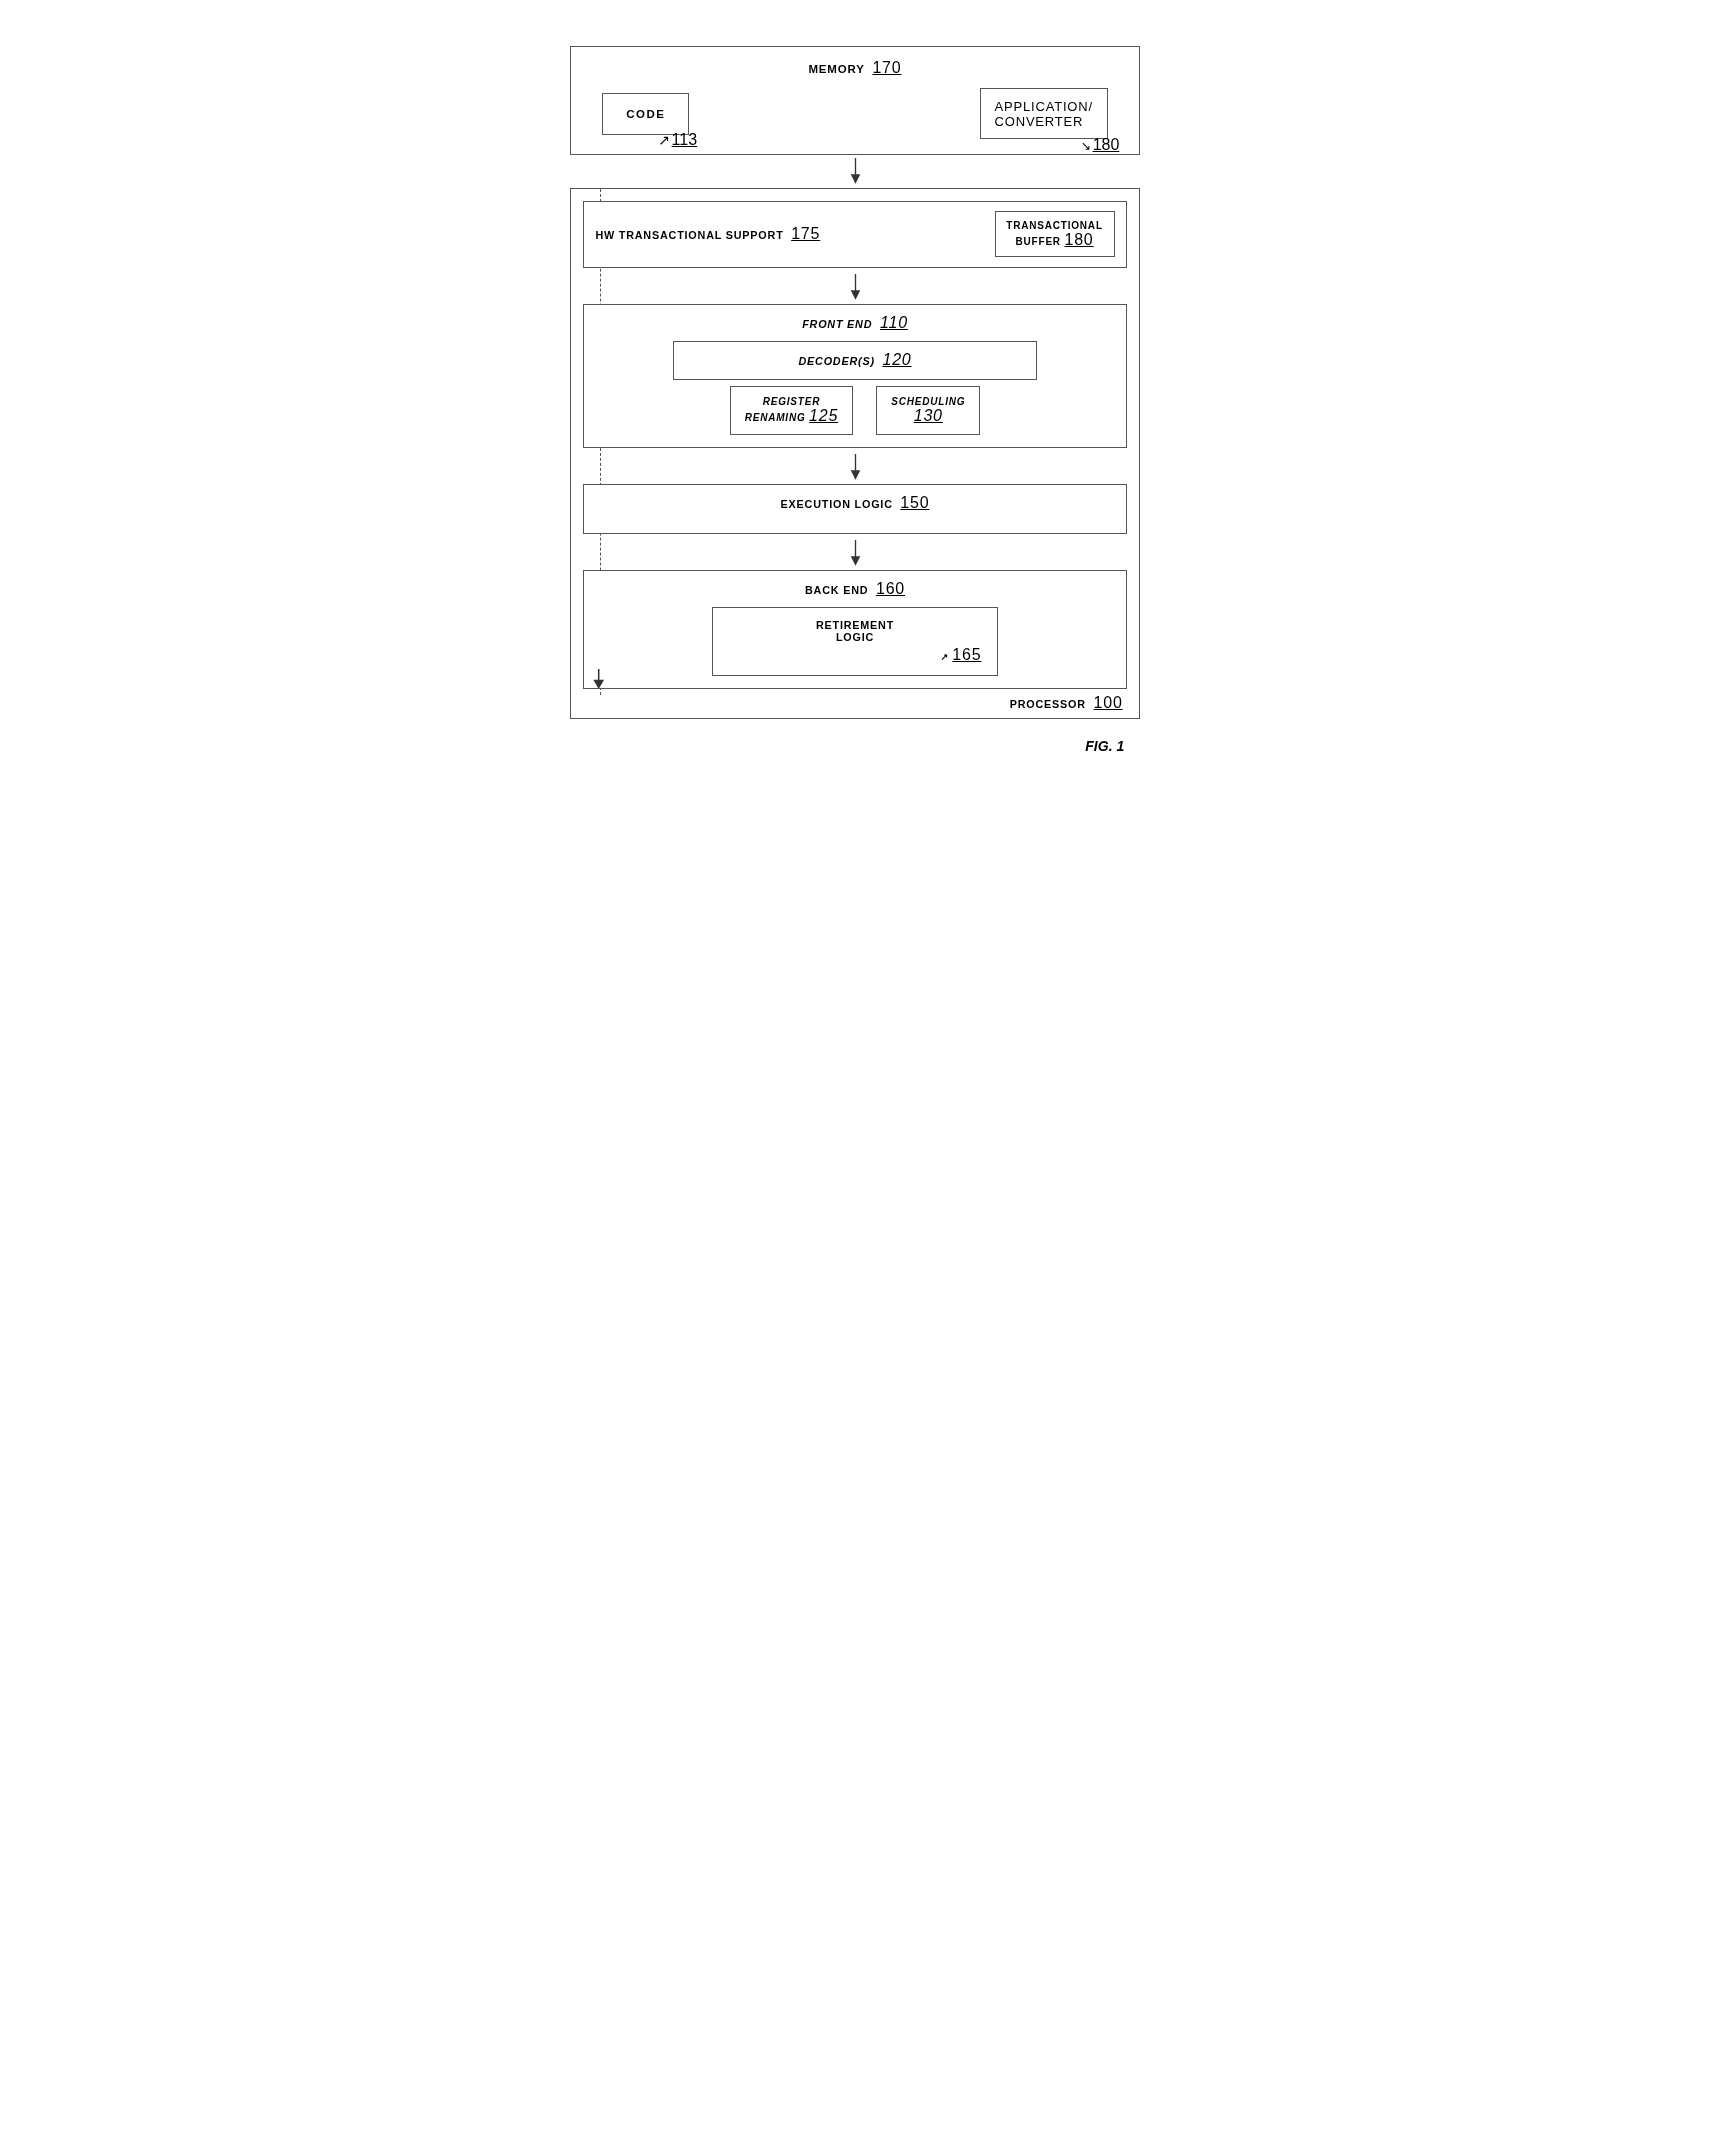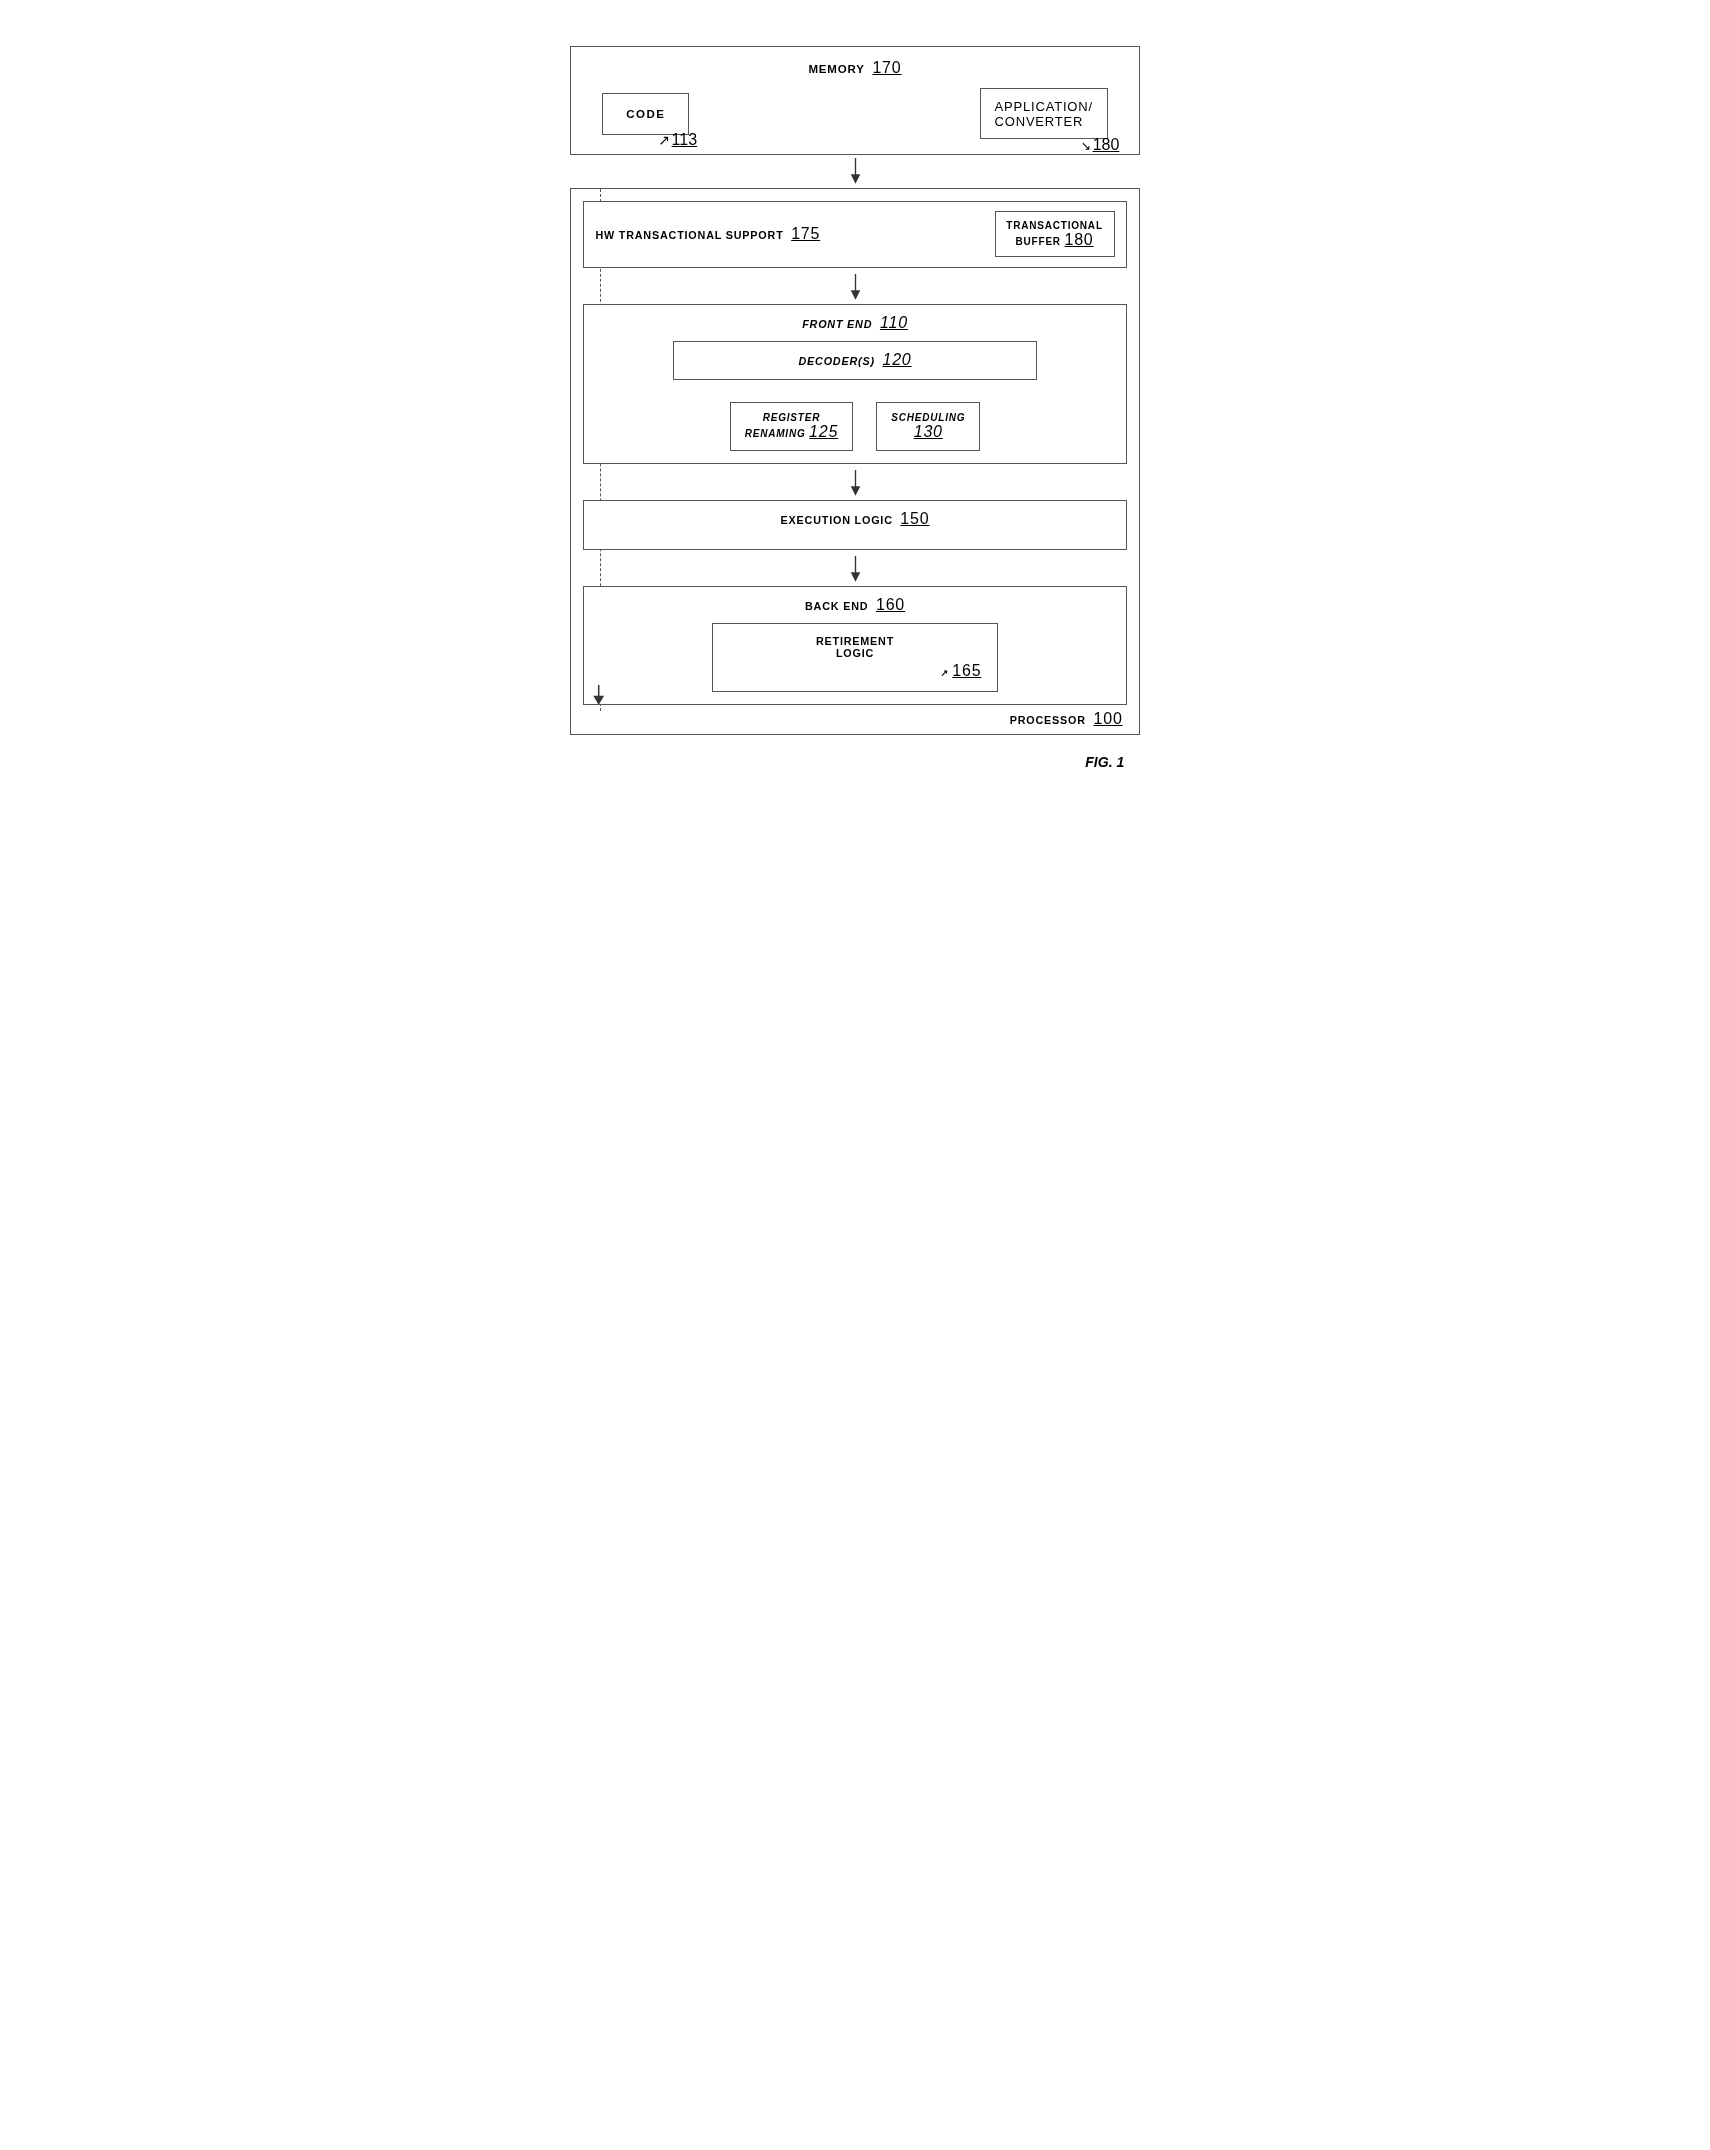--- a/index.html
+++ b/index.html
@@ -110,21 +110,21 @@
       letter-spacing: 0.8px;
       margin-bottom: 9.2px;
     }
     .decoders-box {
       border: 1.5px solid #555;
       padding: 9.2px;
       text-align: center;
       font-size: 10.8px;
       font-weight: bold;
       letter-spacing: 0.8px;
-      margin: 0 auto 22px auto;
+      margin: 0 auto 6px auto;
       width: 70%;
     }
     .rename-scheduling-row {
       display: flex;
       justify-content: center;
       gap: 23px;
     }
     .register-renaming-box,
     .scheduling-box {
       border: 1.5px solid #555;

